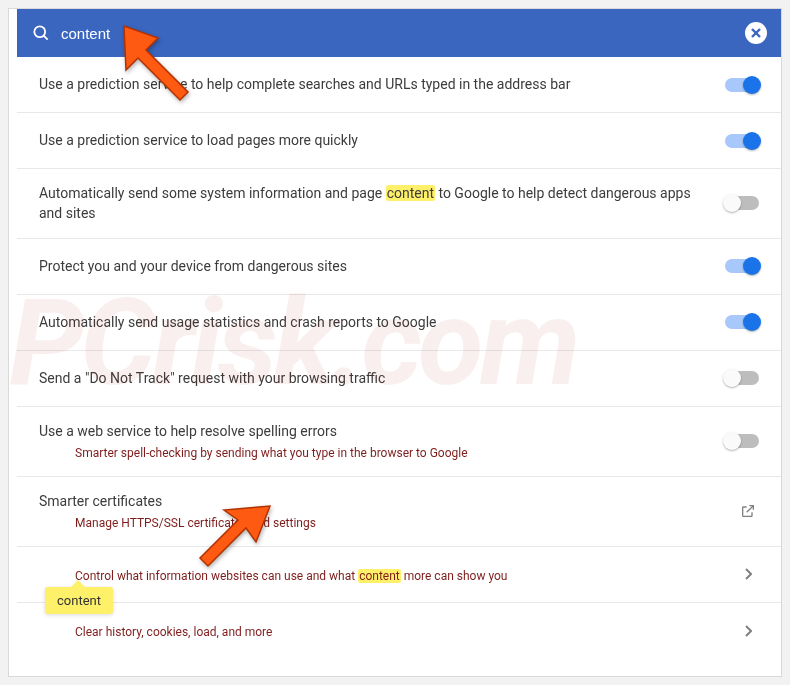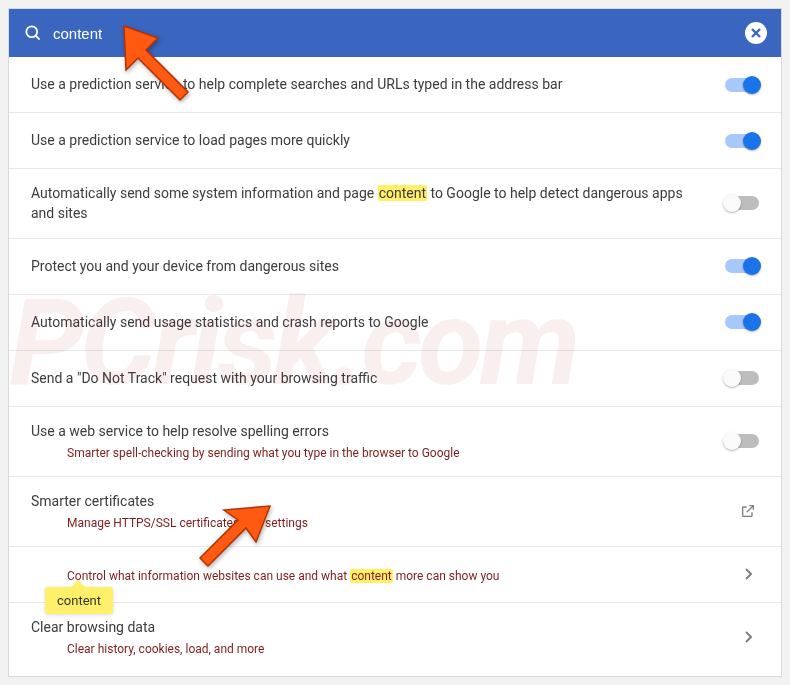--- a/index.html
+++ b/index.html
@@ -11,20 +11,21 @@
     overflow: hidden;
     position: relative;
   }
   .frame {
     margin: 8px;
     background: #fff;
     border: 1px solid #d9d9d9;
     width: 774px;
     height: 669px;
     position: relative;
+    padding-left: 8px;
   }
   .search-bar {
     background: #3a66c0;
     height: 48px;
     display: flex;
     align-items: center;
     padding: 0 14px;
   }
   .search-icon svg { display: block; }
   .search-input {
@@ -265,21 +266,20 @@
       </div>
       <span class="caret">
         <svg width="8" height="12" viewBox="0 0 8 12" fill="none" stroke="#808080" stroke-width="2">
             <path d="M2 1l5 5-5 5"></path>
           </svg>
       </span>
     </div>
 
     <div class="row" style="border-bottom:none">
       <div class="row-text">
-        <div class="row-title">Clear browsing data</div>
         <div class="row-sub">Clear history, cookies, load, and more</div>
       </div>
       <span class="caret">
         <svg width="8" height="12" viewBox="0 0 8 12" fill="none" stroke="#808080" stroke-width="2">
             <path d="M2 1l5 5-5 5"></path>
           </svg>
       </span>
     </div>
 
   </div>

